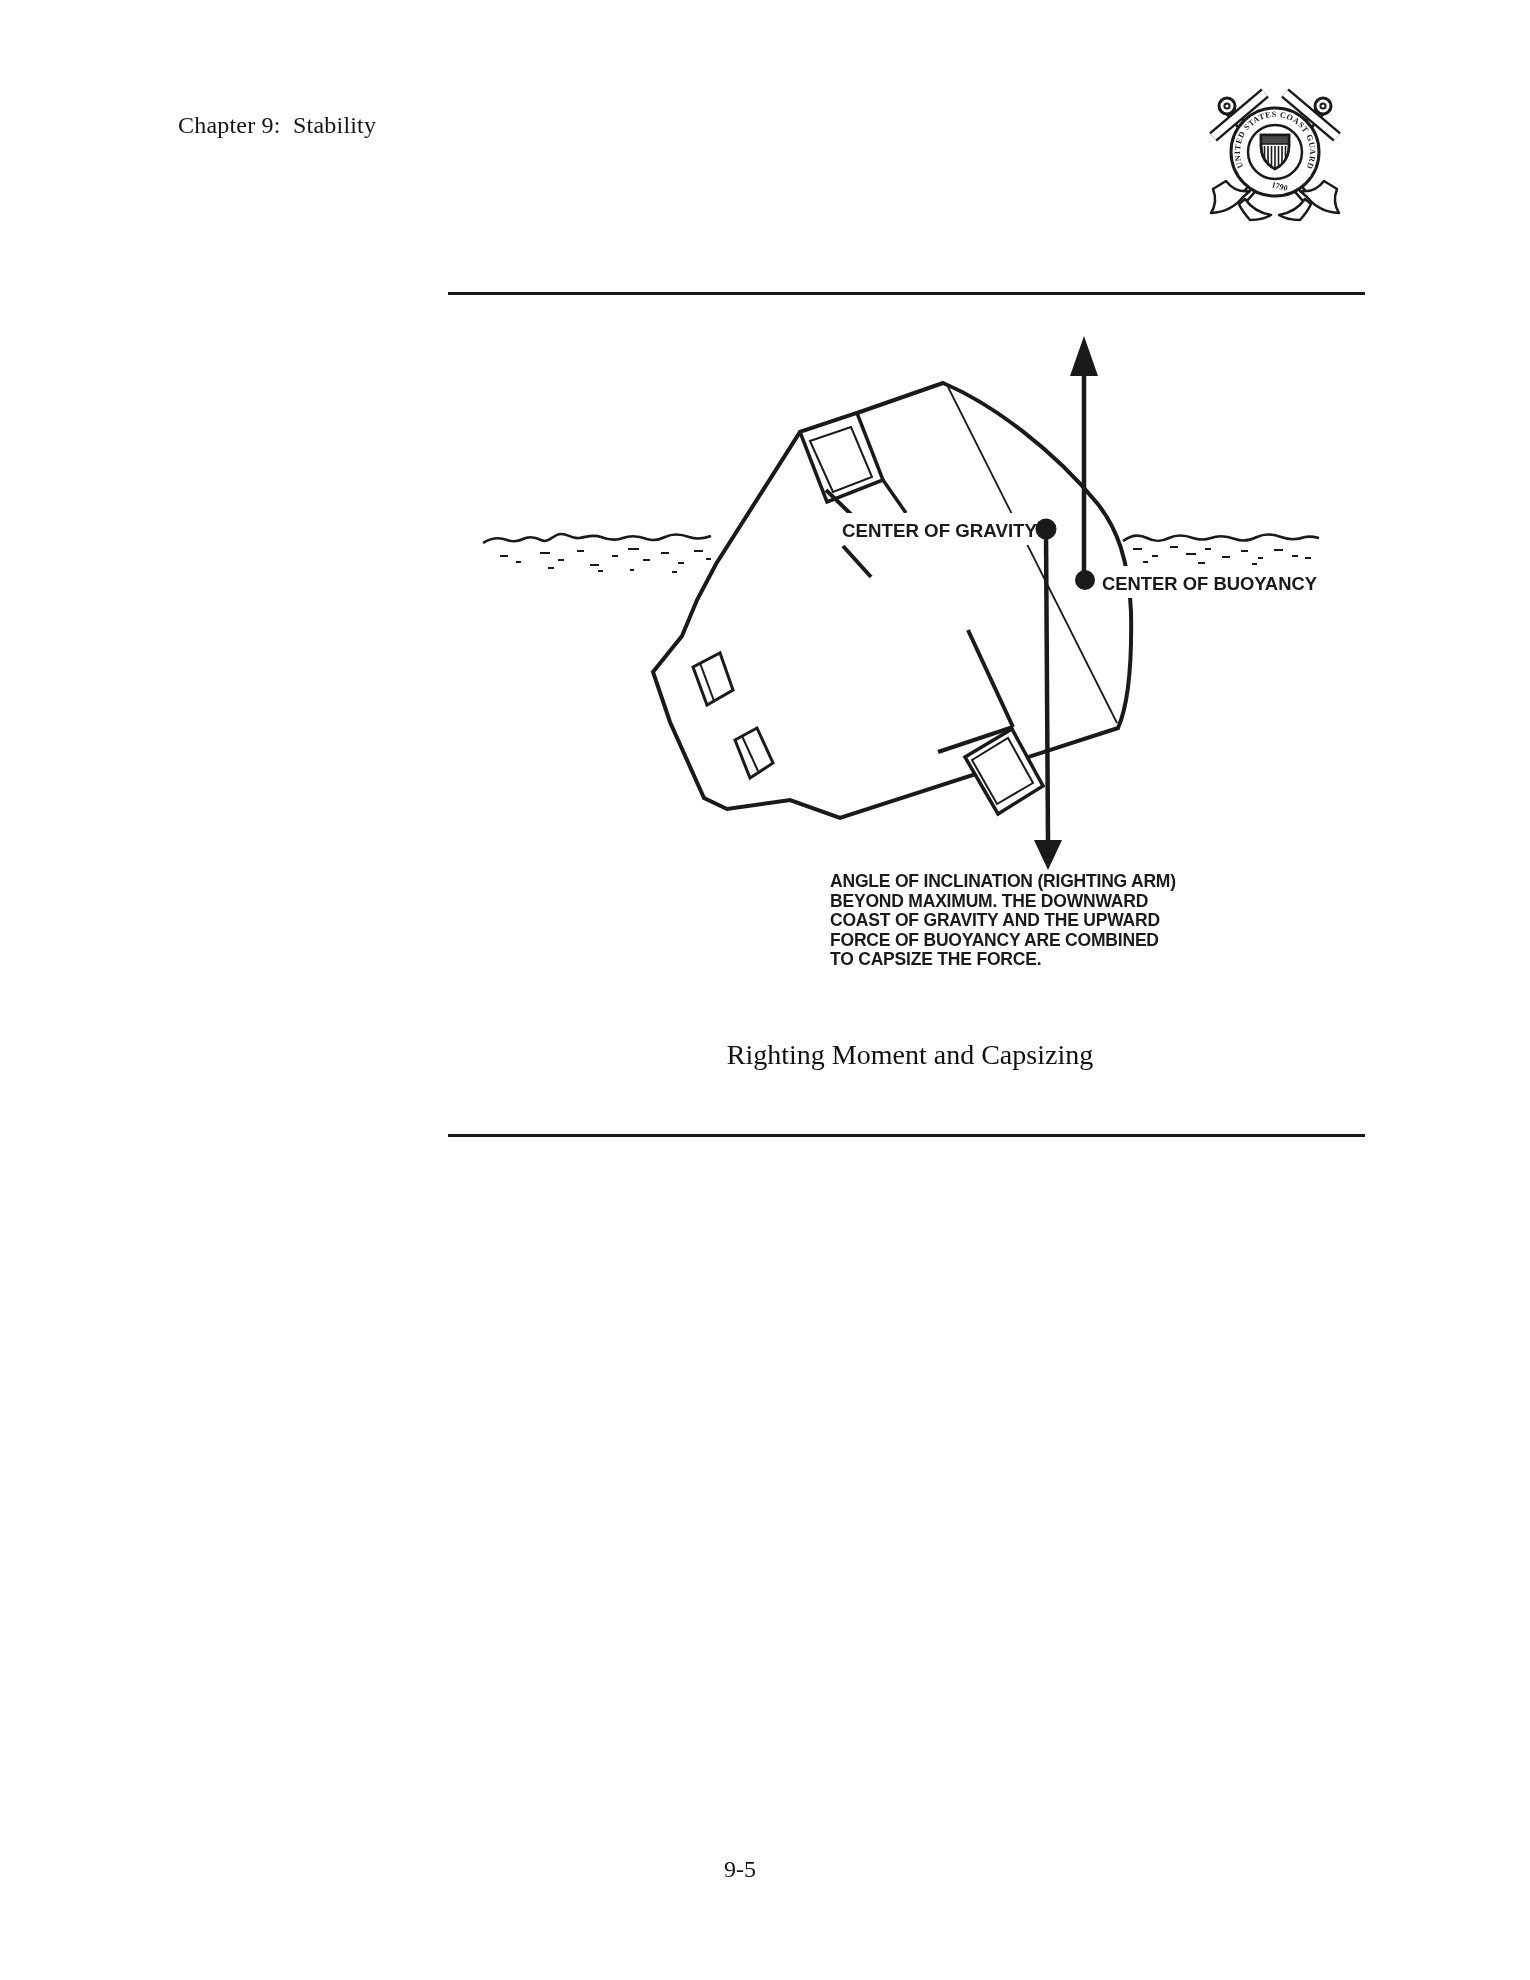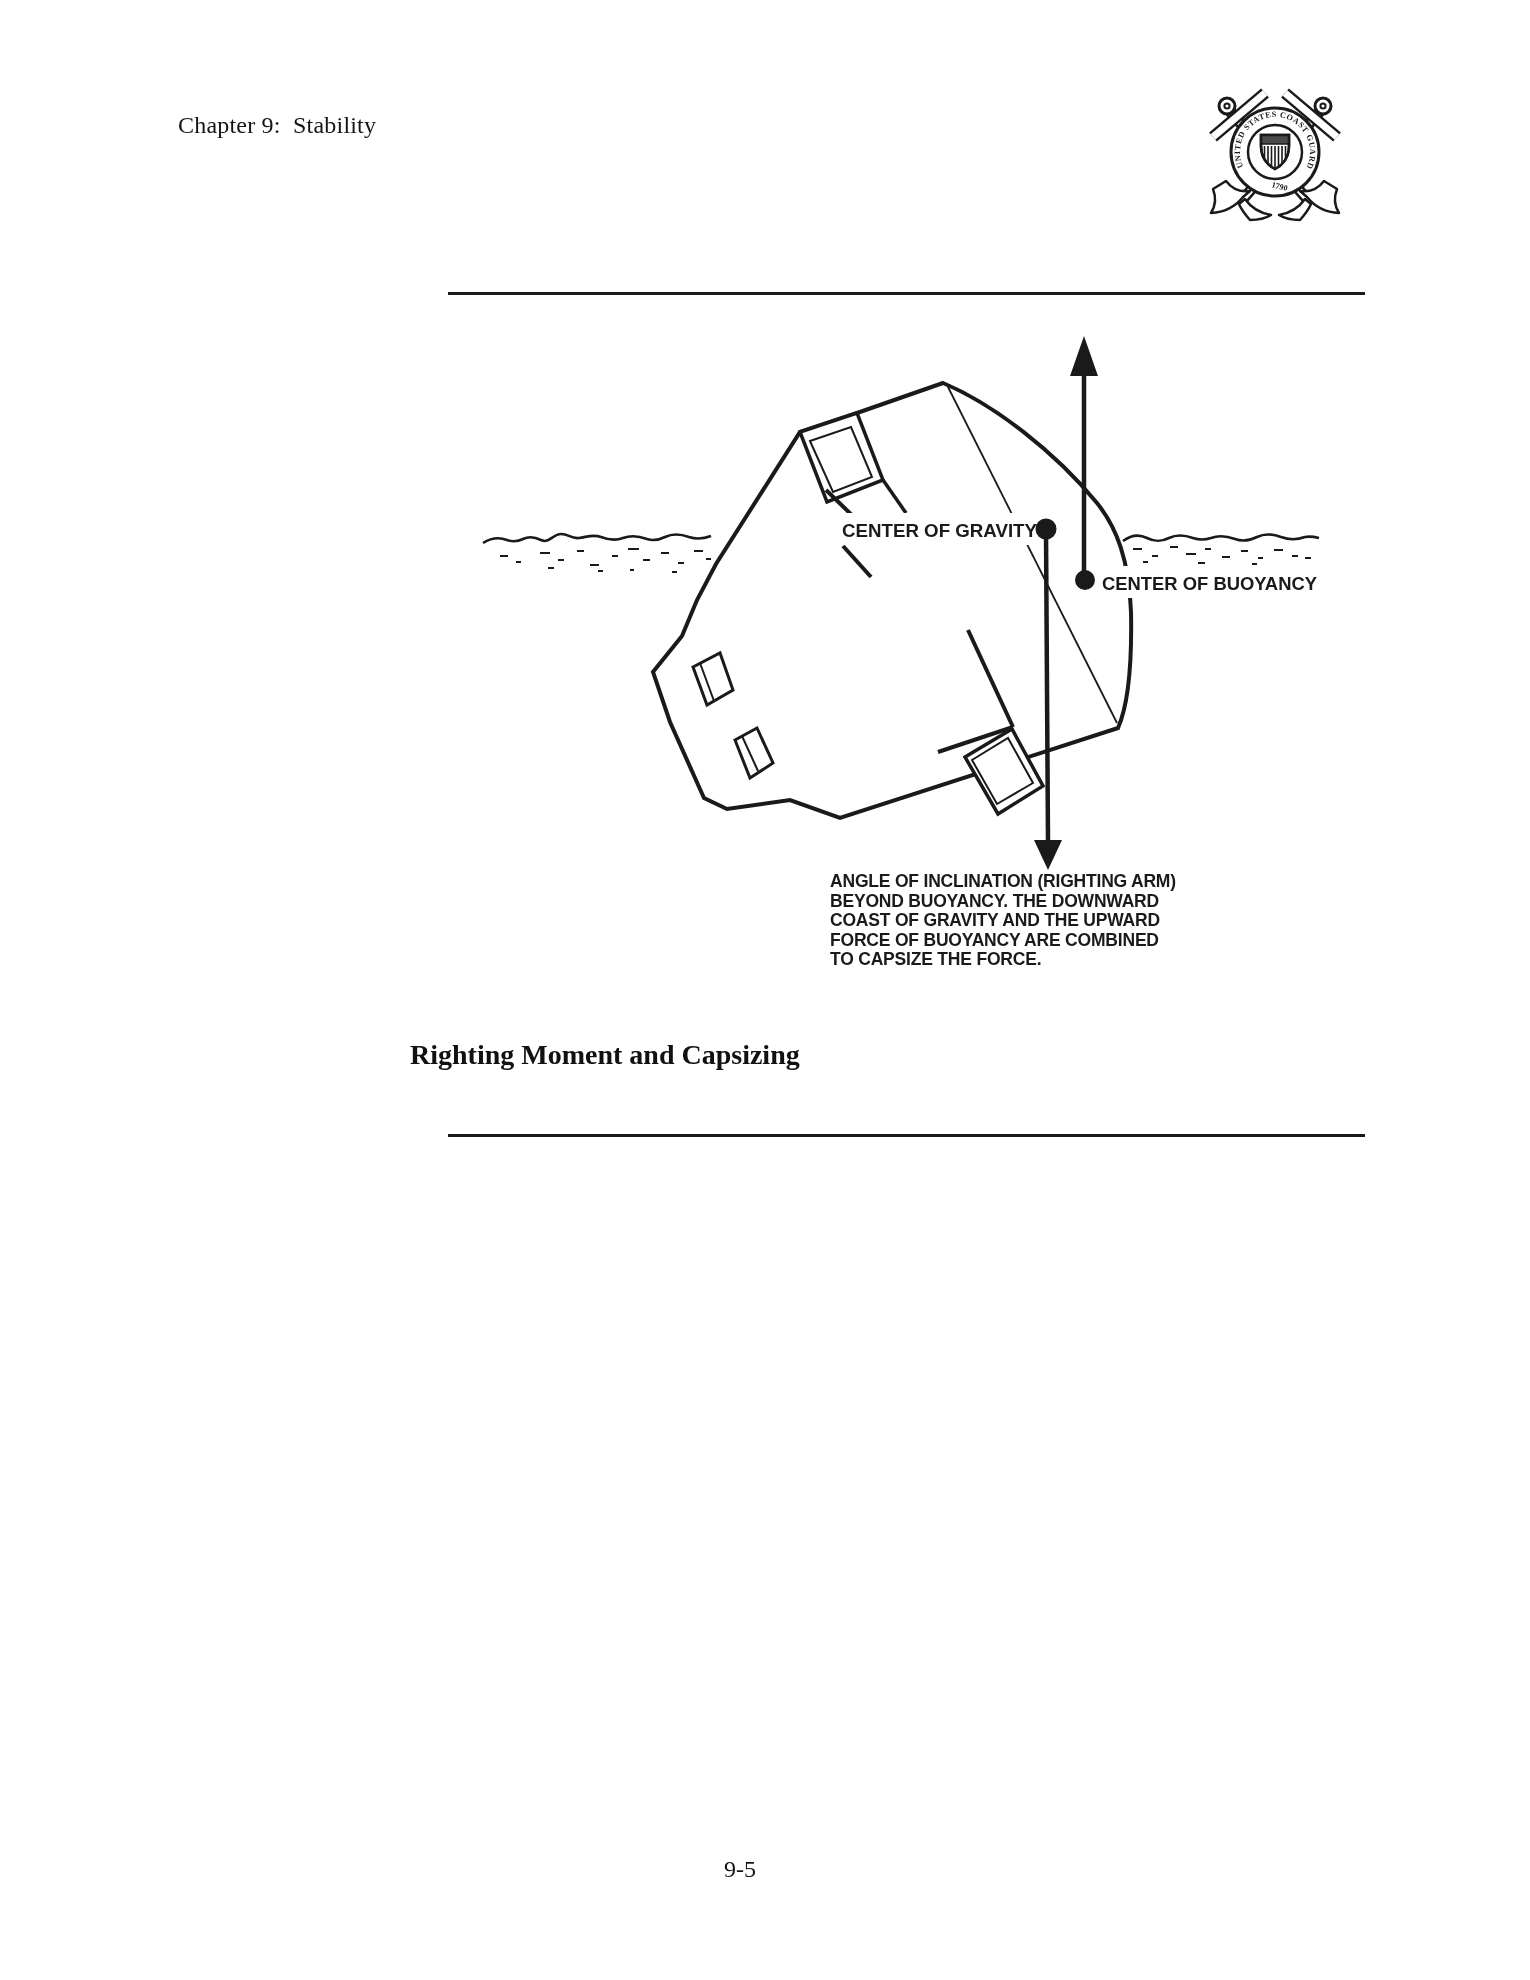--- a/index.html
+++ b/index.html
@@ -8,22 +8,22 @@
   .chapter-header{position:absolute;left:178px;top:112px;font-size:24px;white-space:pre;
         letter-spacing:0.2px;}
   .rule{position:absolute;left:448px;width:917px;height:3px;background:#1a1a1a;}
   .rule-top{top:292px;}
   .rule-bottom{top:1134px;}
   .figure-svg{position:absolute;left:380px;top:260px;width:1030px;height:730px;}
   .emblem-svg{position:absolute;left:1203px;top:85px;width:150px;height:140px;}
   .annotation{position:absolute;left:830px;top:872px;width:420px;
         font-family:"Liberation Sans","DejaVu Sans",sans-serif;font-weight:bold;
         font-size:17.5px;line-height:19.6px;letter-spacing:-0.2px;color:#1a1a1a;}
-  .caption{position:absolute;left:410px;top:1038px;width:1000px;
-        font-weight:bold;font-size:28px;line-height:33px;color:#111;}
+  .caption{position:absolute;left:410px;top:1038px;width:1000px;text-align:center;
+        font-weight:normal;font-size:28px;line-height:33px;color:#111;}
   .page-number{position:absolute;left:690px;top:1856px;width:100px;text-align:center;
         font-size:24px;}
   svg text.diagram-label{font-family:"Liberation Sans","DejaVu Sans",sans-serif;
         font-weight:bold;font-size:18px;fill:#1a1a1a;}
   svg .ink{stroke:#1a1a1a;fill:none;}
 </style>
 </head>
 <body>
 
 <div class="page">
@@ -155,21 +155,21 @@
       <rect x="1097" y="566" width="232" height="32" fill="#ffffff"></rect>
       <text class="diagram-label" x="1102" y="590" textLength="215" lengthAdjust="spacingAndGlyphs">CENTER OF BUOYANCY</text>
     </g>
 
     <circle cx="1046" cy="529" r="10.5" fill="#1a1a1a"></circle>
     <circle cx="1085" cy="580" r="10" fill="#1a1a1a"></circle>
   </svg>
 
   <div class="annotation">
     <div>ANGLE OF INCLINATION (RIGHTING ARM)</div>
-    <div>BEYOND BUOYANCY. THE DOWNWARD</div>
+    <div>BEYOND MAXIMUM. THE DOWNWARD</div>
     <div>COAST OF GRAVITY AND THE UPWARD</div>
     <div>FORCE OF BUOYANCY ARE COMBINED</div>
     <div>TO CAPSIZE THE FORCE.</div>
   </div>
 
   <div class="caption">
     <div>Righting Moment and Capsizing</div>
   </div>
 
   <div class="rule rule-bottom"></div>

